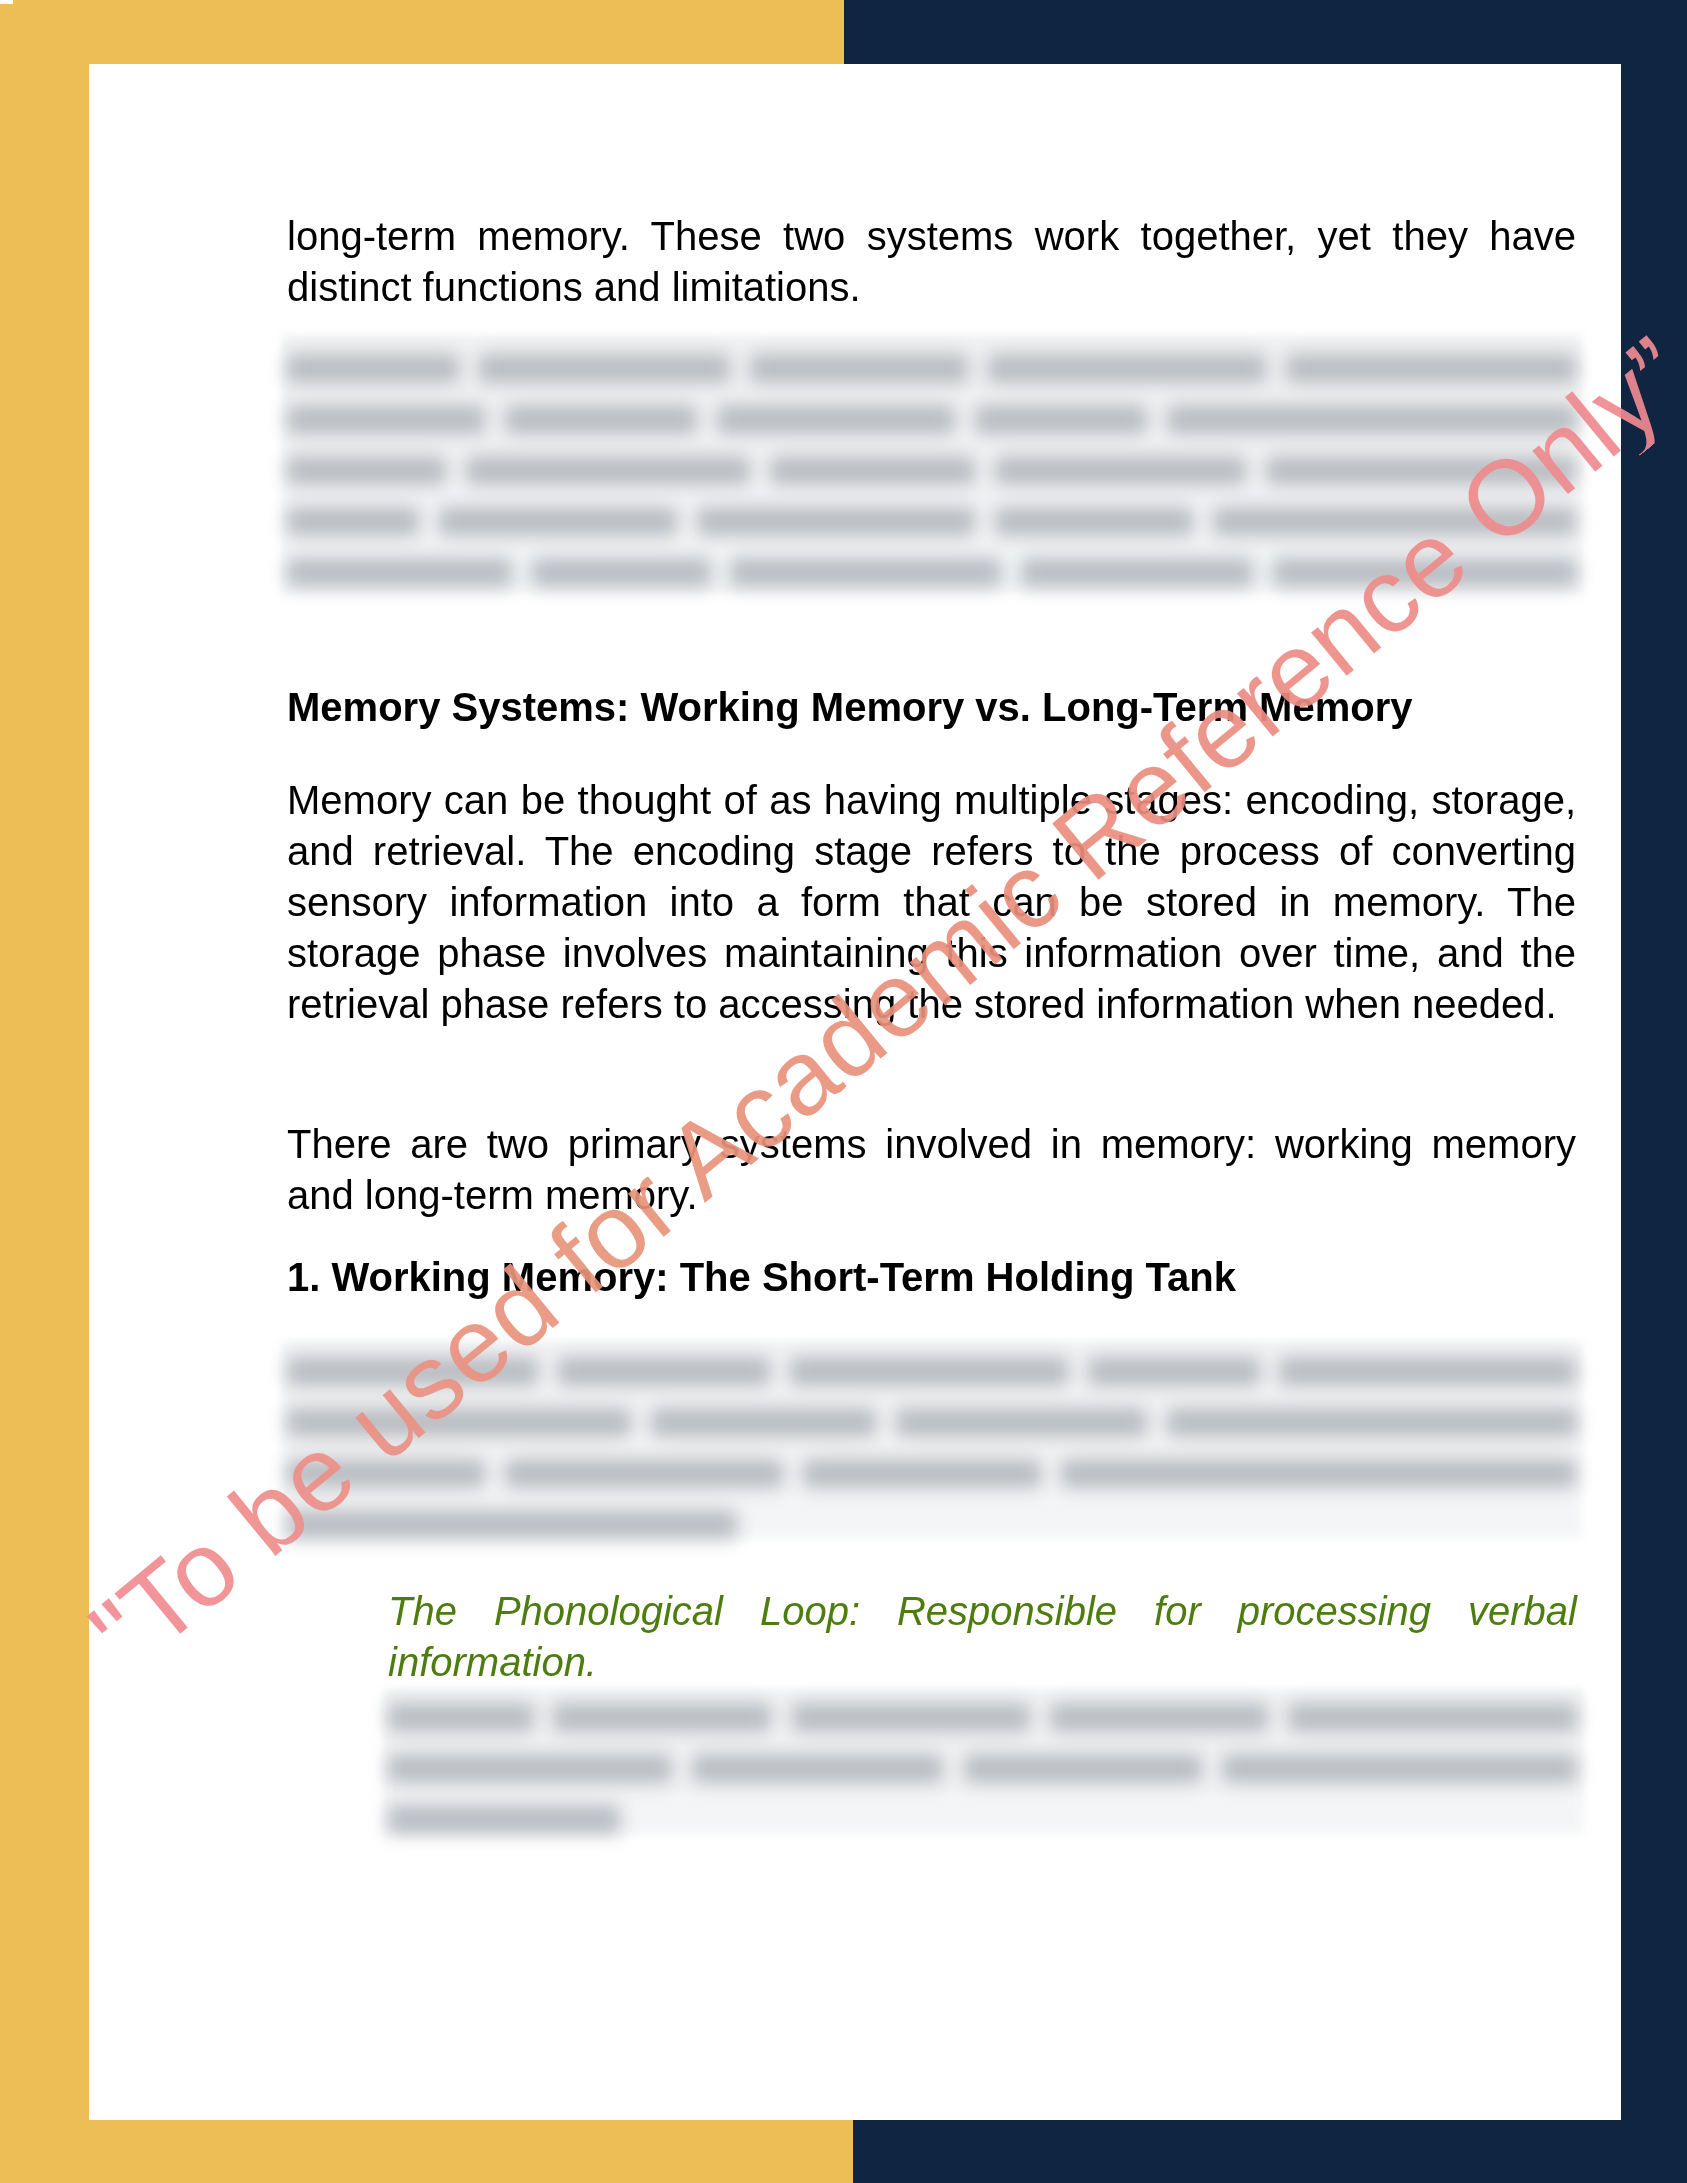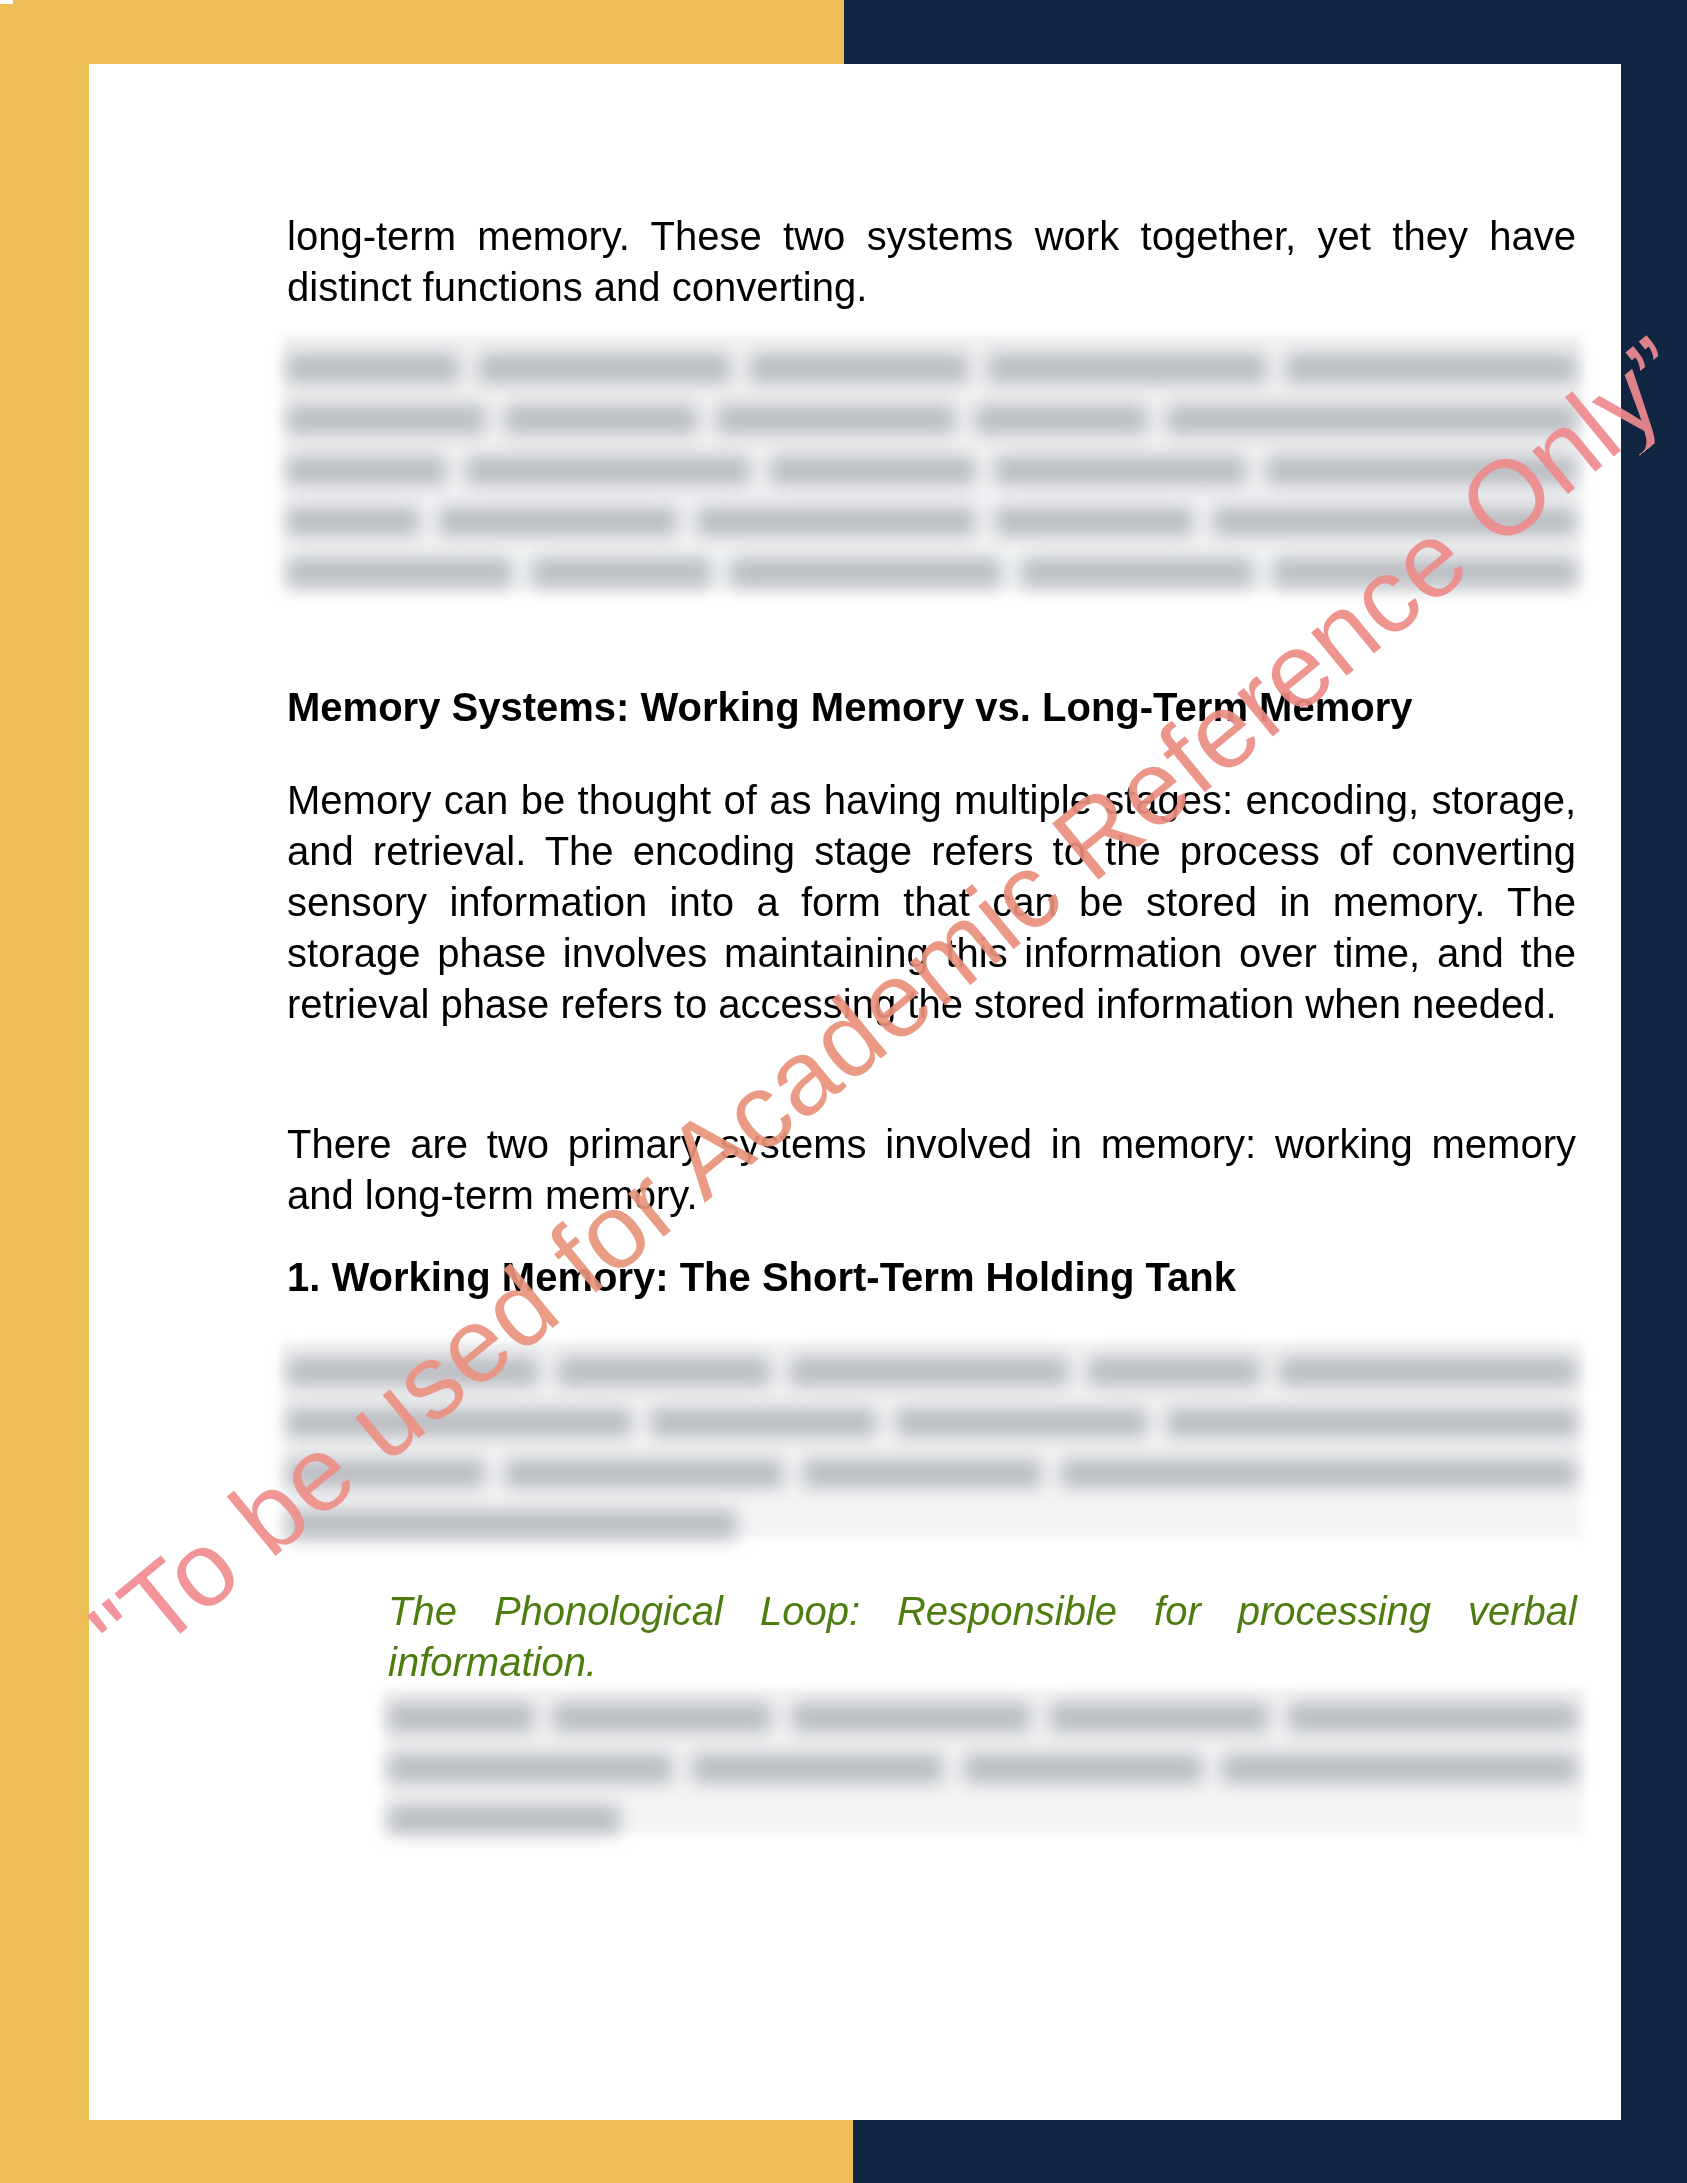--- a/index.html
+++ b/index.html
@@ -127,21 +127,21 @@
 </head>
 <body>
 
 <div class="bg-navy-top"></div>
 <div class="bg-navy-bottom"></div>
 <div class="corner-mark"></div>
 
 <div class="page">
   <div class="content">
 
-    <p class="para" style="top:147px;">long-term memory. These two systems work together, yet they have distinct functions and converting.</p>
+    <p class="para" style="top:147px;">long-term memory. These two systems work together, yet they have distinct functions and limitations.</p>
 
     <div class="blur-fade" style="left:-5.3px; top:271px; width:1300px; height:258px; filter:blur(4px); opacity:0.55;"></div>
     <div class="blur-block" style="top:278px; width:1289px;">
       <div class="blur-line">
           <span style="left:0;width:172px"></span>
           <span style="left:192px;width:251px"></span>
           <span style="left:463px;width:218px"></span>
           <span style="left:701px;width:278px"></span>
           <span style="left:999px;width:290px"></span>
         </div>

